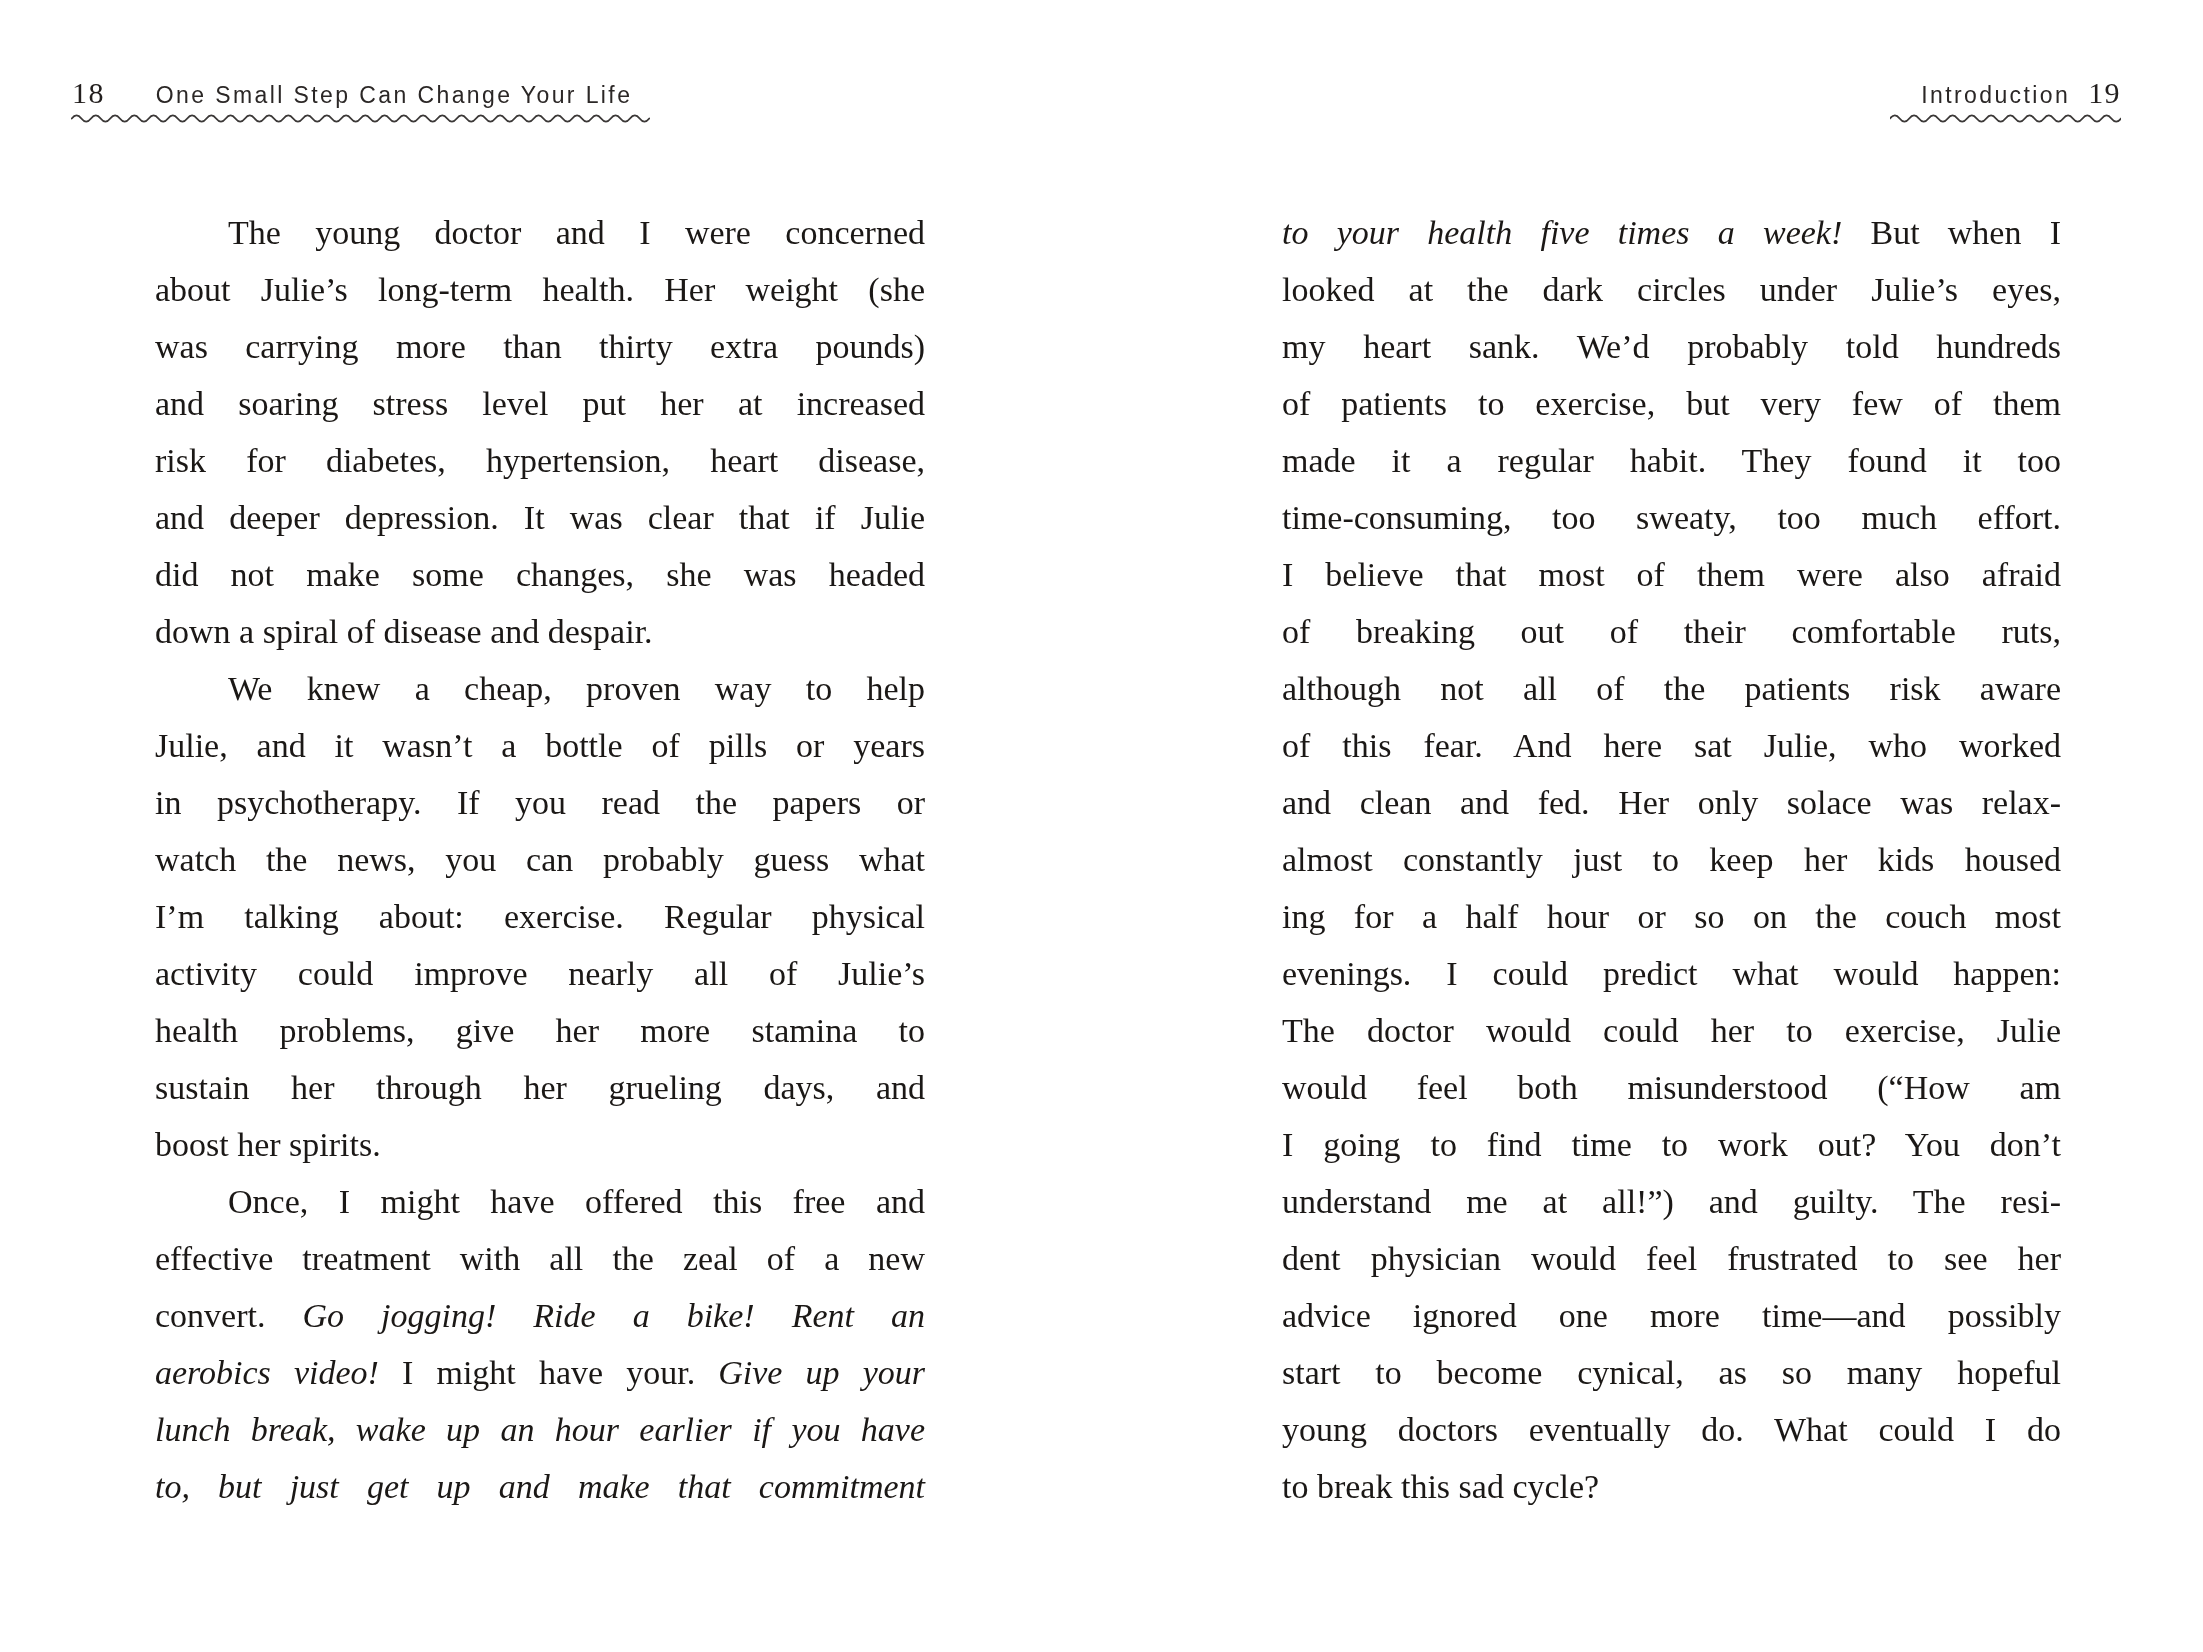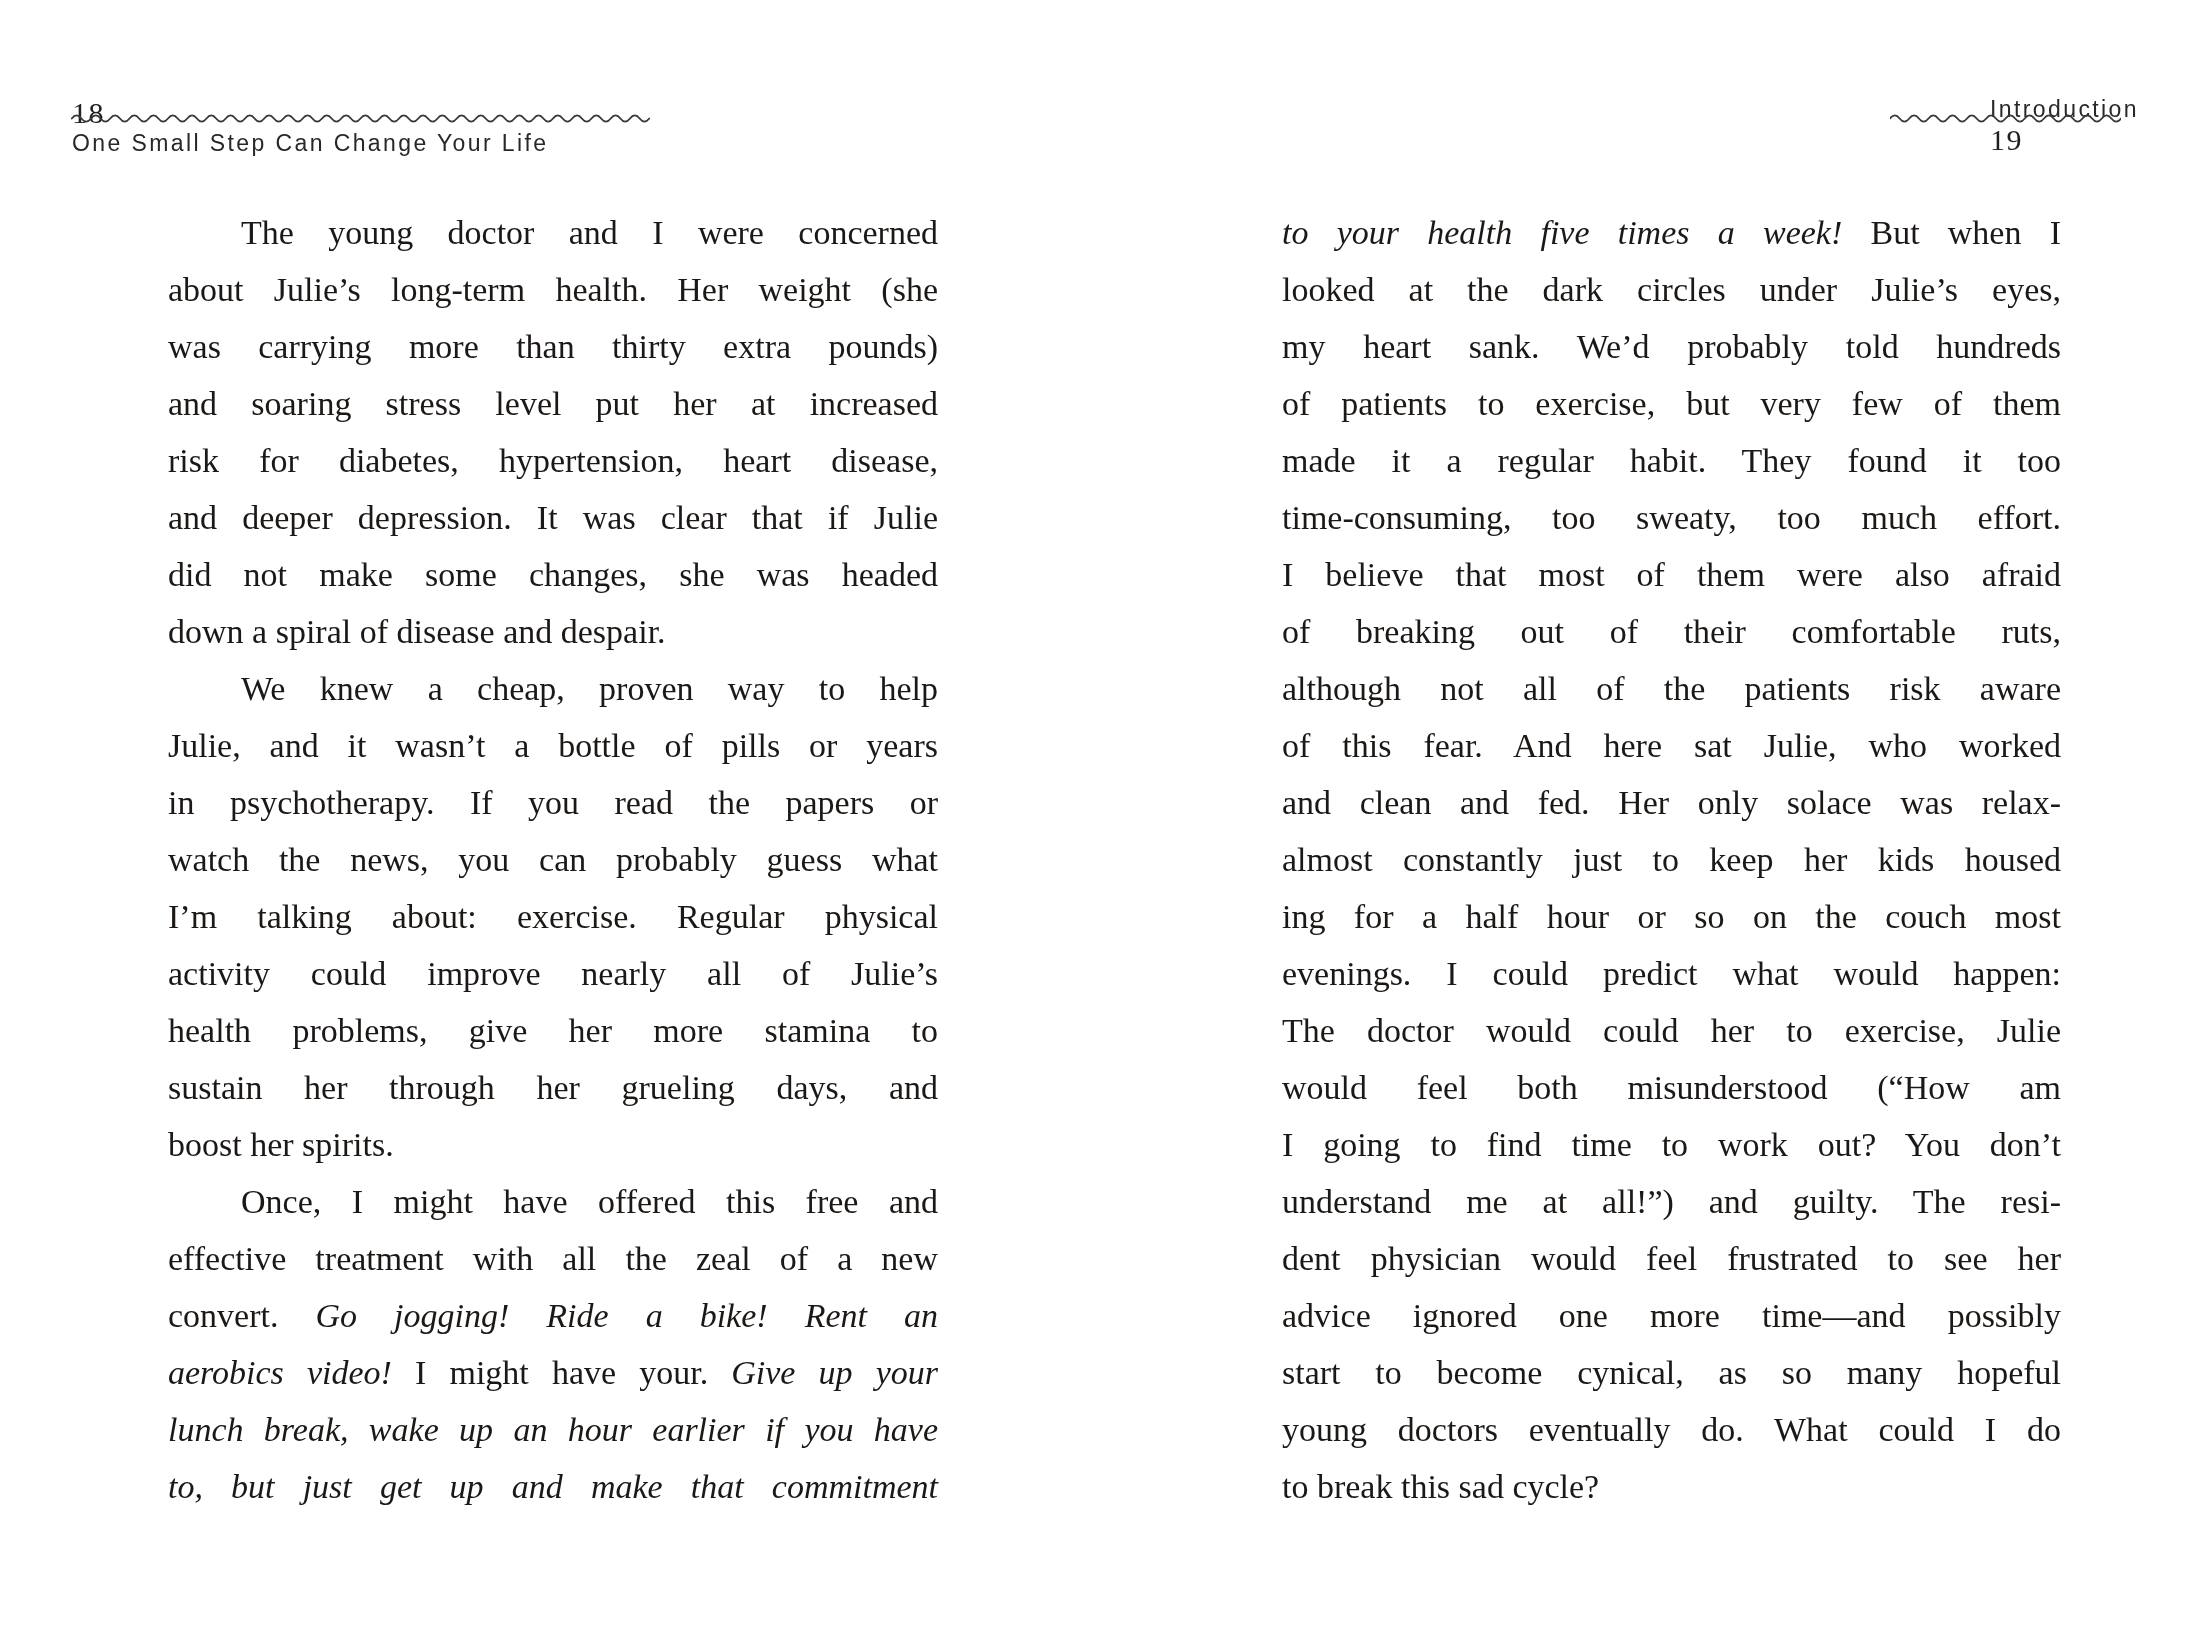--- a/index.html
+++ b/index.html
@@ -13,30 +13,29 @@
     overflow: hidden;
   }
   .spread {
     position: absolute;
     left: 0; top: 0;
     width: 2204px; height: 1653px;
     background: #ffffff;
   }
   .running-head {
     position: absolute;
-    top: 96px;
+    top: 76px;
     display: flex;
     align-items: baseline;
     font-family: "Liberation Sans", sans-serif;
     font-size: 23px;
     font-weight: 400;
     letter-spacing: 2.4px;
     color: #2b2726;
     white-space: nowrap;
-    flex-direction: column;
   }
   .running-head.left { left: 72px; }
   .running-head.right { right: 83px; }
   .pagenum {
     font-family: "Liberation Serif", serif;
     font-size: 30px;
     letter-spacing: 1.4px;
     color: #231f1e;
   }
   .running-head.left .pagenum { margin-right: 51px; }
@@ -52,21 +51,21 @@
     stroke-width: 2;
     stroke-linecap: round;
   }
   .body-col {
     position: absolute;
     top: 204px;
     font-size: 34px;
     line-height: 57px;
     color: #1b1816;
   }
-  #left-body  { left: 168px;  width: 770px; }
+  #left-body  { left: 155px;  width: 770px; }
   #right-body { left: 1282px; width: 779px; }
   .line {
     box-sizing: border-box;
     height: 57px;
     text-align: justify;
     text-align-last: justify;
     white-space: nowrap;
   }
   .line.end { text-align-last: left; }
   .line.indent { padding-left: 73px; }

